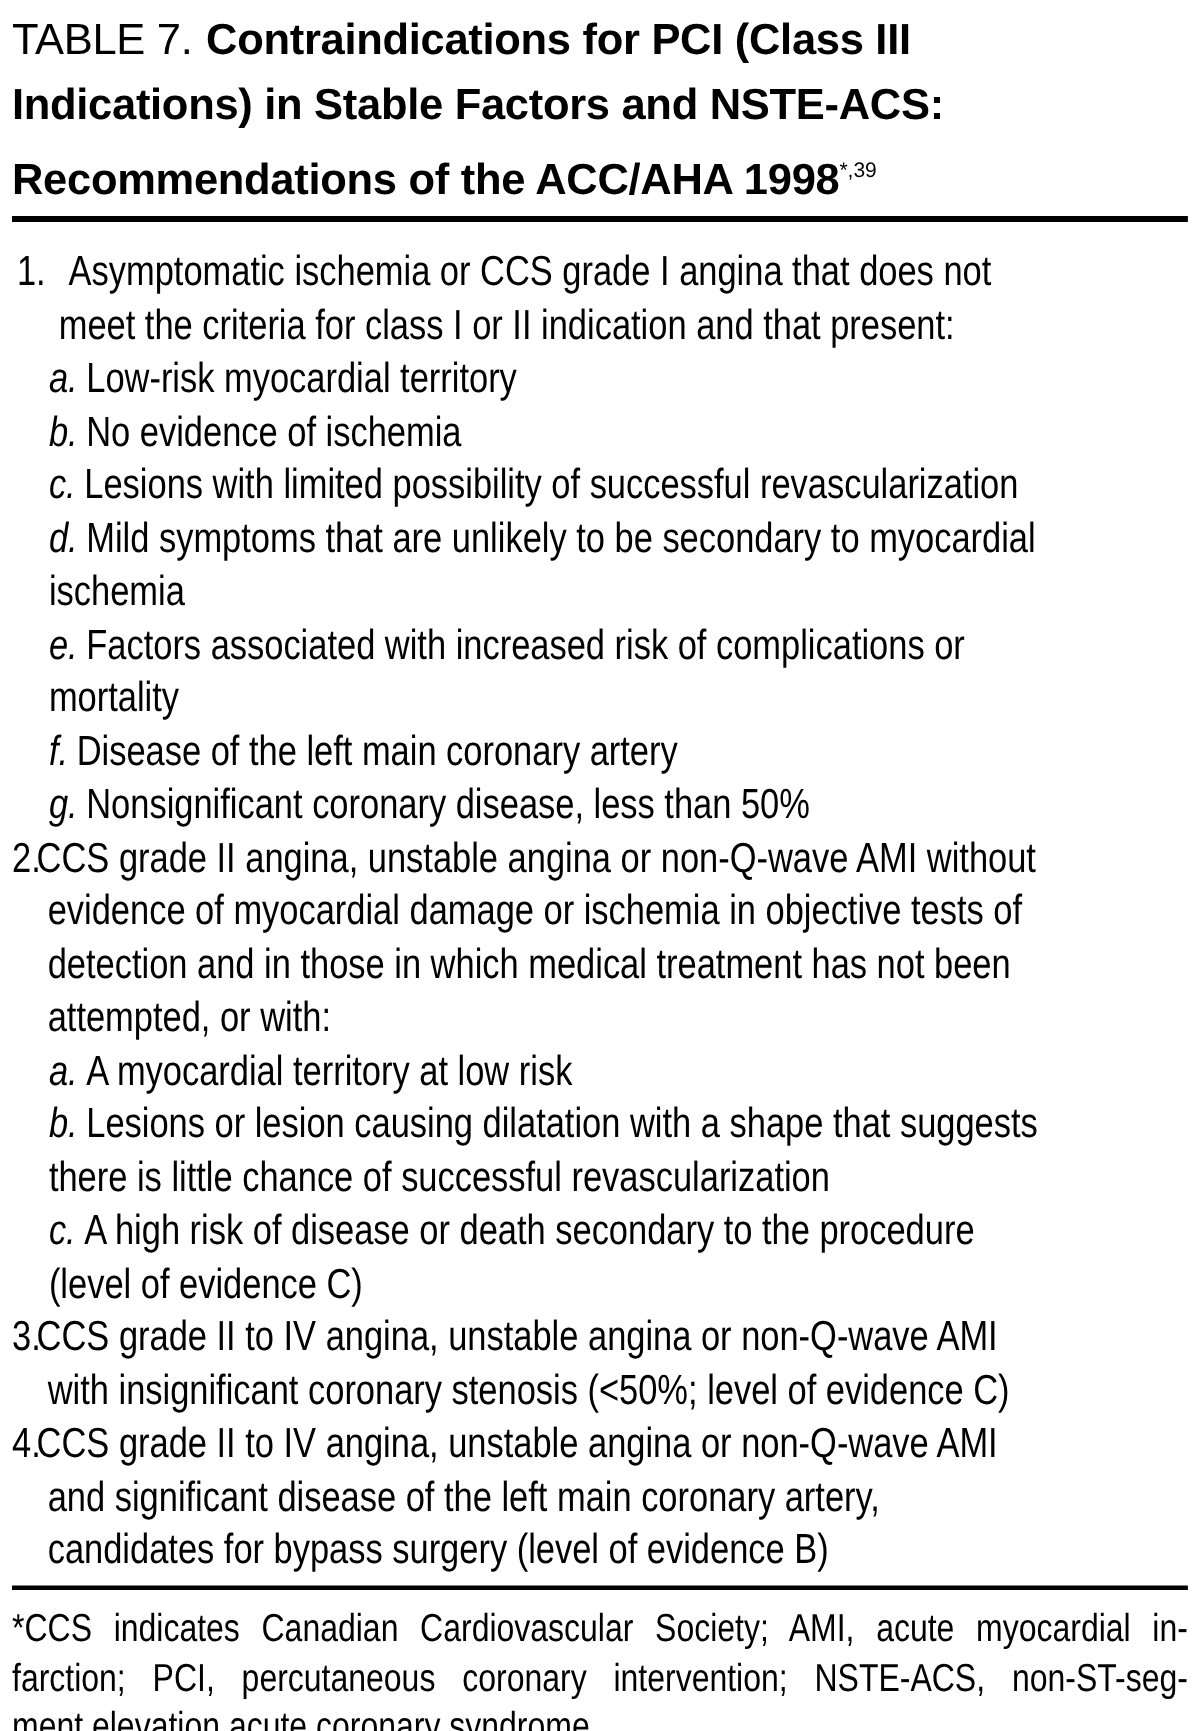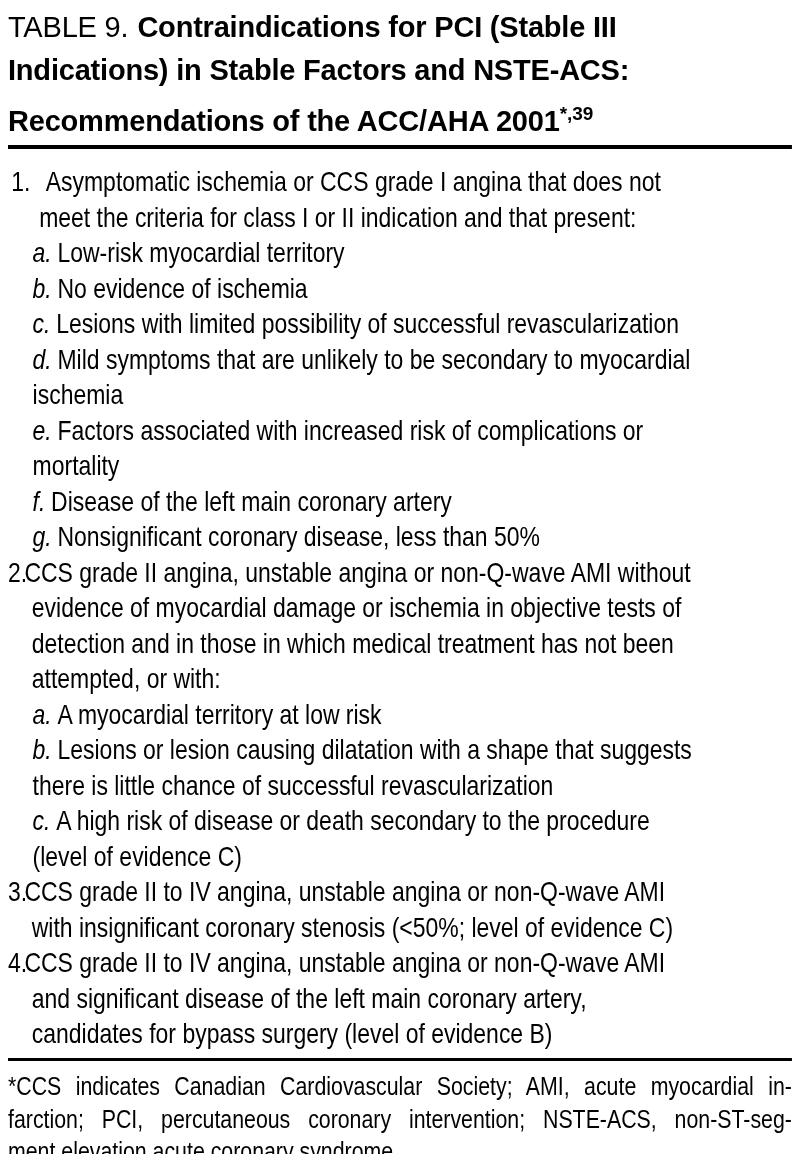--- a/index.html
+++ b/index.html
@@ -9,21 +9,21 @@
     color: #000000;
     overflow: hidden;
     font-family: "Liberation Sans", sans-serif;
   }
   .page { width: 798px; height: 1154px; padding: 6px 0 0 8px; box-sizing: border-box; overflow: hidden; }
 
   
   .title { font-size: 29px; line-height: 43px; letter-spacing: -0.2px; }
   .t-line { white-space: nowrap; font-weight: bold; }
   .t-label { font-weight: normal; margin-right: 9px; }
-  .ref-sup { font-size: 19px; font-weight: bold; vertical-align: 11px; letter-spacing: 0; }
+  .ref-sup { font-size: 14px; font-weight: normal; vertical-align: 11px; letter-spacing: 0; }
 
   
   .cond {
     width: 956px;
     transform: scaleX(0.82);
     transform-origin: 0 0;
   }
   .rule { height: 4px; background: #000; width: 100%; }
   .rule.top { margin-top: 2px; }
   .rule.bottom { margin-top: 6px; height: 3.5px; }
@@ -51,27 +51,27 @@
   .fl { white-space: normal; }
   .fl.just { text-align: justify; text-align-last: justify; }
 </style>
 </head>
 <body>
 
 <div class="page">
 
   <header class="title">
     <div class="t-line">
-      <span class="t-label">TABLE 9.</span><span>Contraindications for PCI (Stable III</span>
+      <span class="t-label">TABLE 7.</span><span>Contraindications for PCI (Class III</span>
     </div>
     <div class="t-line">
       <span>Indications) in Stable Factors and NSTE-ACS:</span>
     </div>
     <div class="t-line">
-      <span>Recommendations of the ACC/AHA 2001</span><sup class="ref-sup">*,39</sup>
+      <span>Recommendations of the ACC/AHA 1998</span><sup class="ref-sup">*,39</sup>
     </div>
   </header>
 
   <div class="cond">
 
     <div class="rule top"></div>
 
     <div class="body-list">
 
       <div class="ln i1f"><span class="mk">1.</span><span>Asymptomatic ischemia or CCS grade I angina that does not</span></div>

